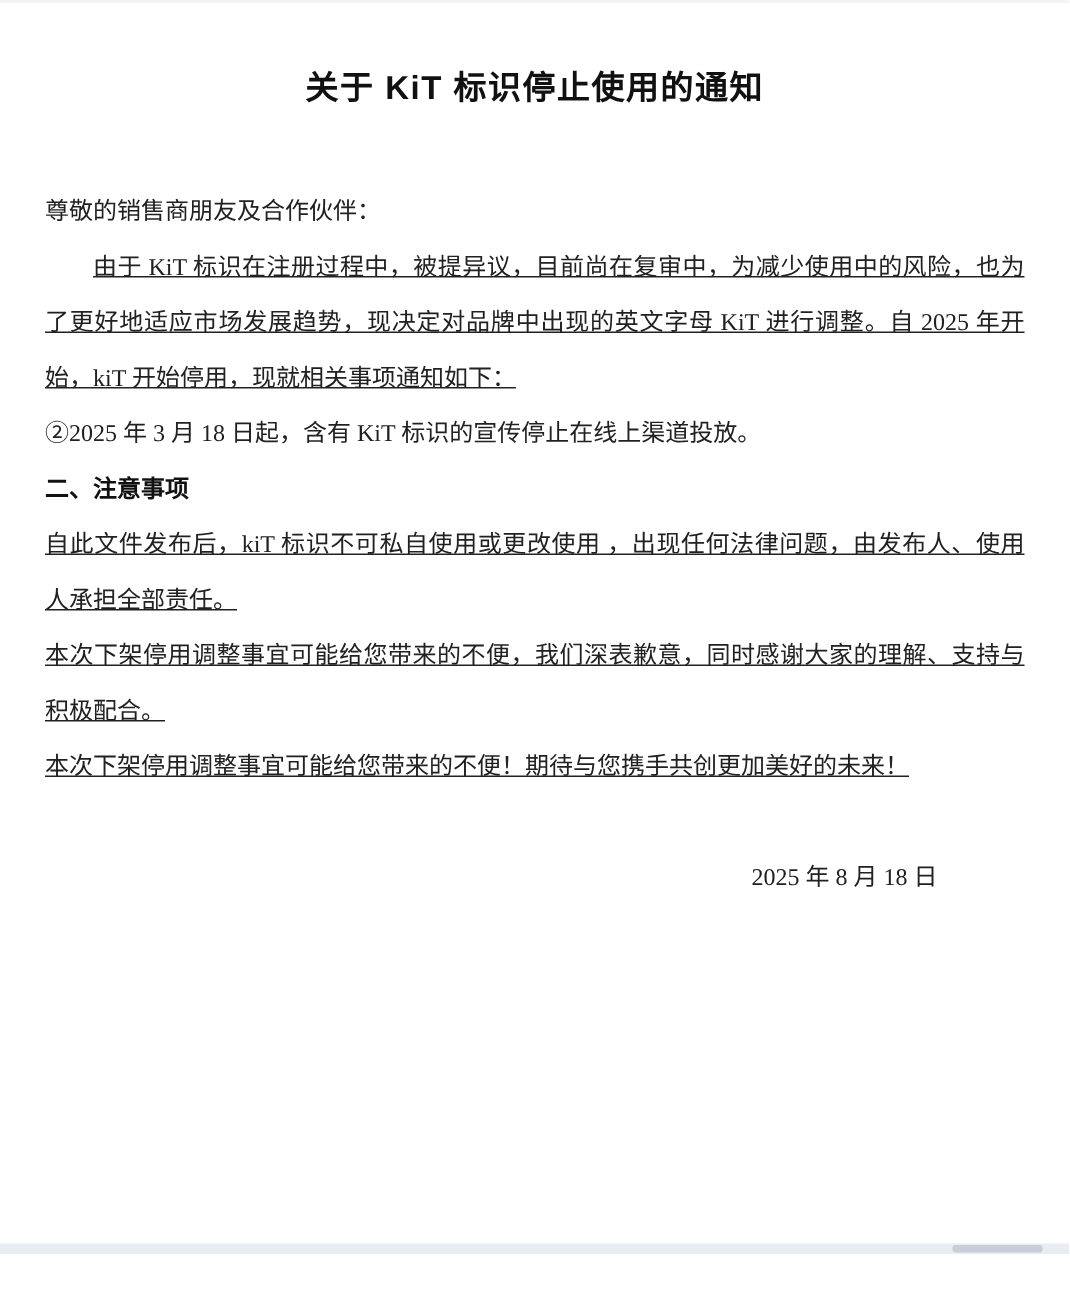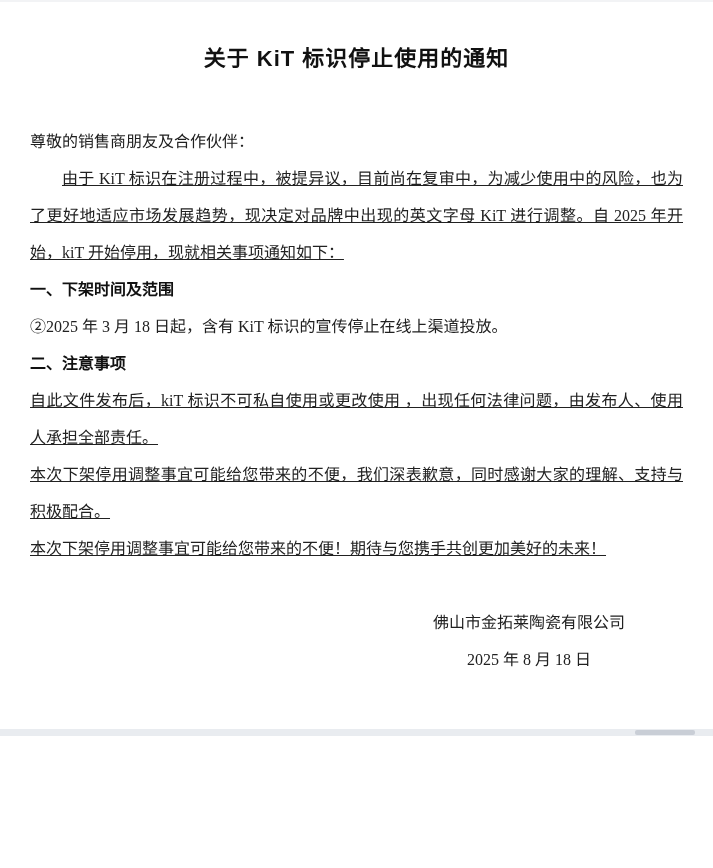--- a/index.html
+++ b/index.html
@@ -3,21 +3,21 @@
 <meta charset="utf-8">
 <style>
   html, body {
     margin: 0;
     padding: 0;
     background: #ffffff;
   }
   .page {
     position: relative;
     width: 713px;
-    height: 736px;
+    height: 836px;
     background: #ffffff;
     overflow: hidden;
     color: #212121;
     font-family: "Liberation Serif", "DejaVu Serif", serif;
   }
   .top-edge {
     position: absolute;
     top: 0; left: 0; right: 0;
     height: 2px;
     background: #f2f3f5;
@@ -100,37 +100,35 @@
   <div class="top-edge"></div>
 
   <div class="content">
 
     <h1 class="doc-title">关于 KiT 标识停止使用的通知</h1>
 
     <div class="greeting">尊敬的销售商朋友及合作伙伴：</div>
 
     <p class="body-par indent">由于 KiT 标识在注册过程中，被提异议，目前尚在复审中，为减少使用中的风险，也为了更好地适应市场发展趋势，现决定对品牌中出现的英文字母 KiT 进行调整。自 2025 年开始，kiT 开始停用，现就相关事项通知如下：</p>
 
-    <h2 class="sec-heading">一、下架时间及范围</h2>
 
 
     <p class="list-item">②2025 年 3 月 18 日起，含有 KiT 标识的宣传停止在线上渠道投放。</p>
 
     <h2 class="sec-heading">二、注意事项</h2>
 
     <p class="body-par">自此文件发布后，kiT 标识不可私自使用或更改使用 ，出现任何法律问题，由发布人、使用人承担全部责任。</p>
 
     <p class="body-par">本次下架停用调整事宜可能给您带来的不便，我们深表歉意，同时感谢大家的理解、支持与积极配合。</p>
 
 
     <p class="body-par">本次下架停用调整事宜可能给您带来的不便！期待与您携手共创更加美好的未来！</p>
 
     <div class="signature">
       <div class="sig-inner">
-        <div class="sig-line">佛山市金拓莱陶瓷有限公司</div>
         <div class="sig-line">2025 年 8 月 18 日</div>
       </div>
     </div>
 
   </div>
 
   <div class="hscrollbar">
     <div class="thumb"></div>
   </div>
 </div>

